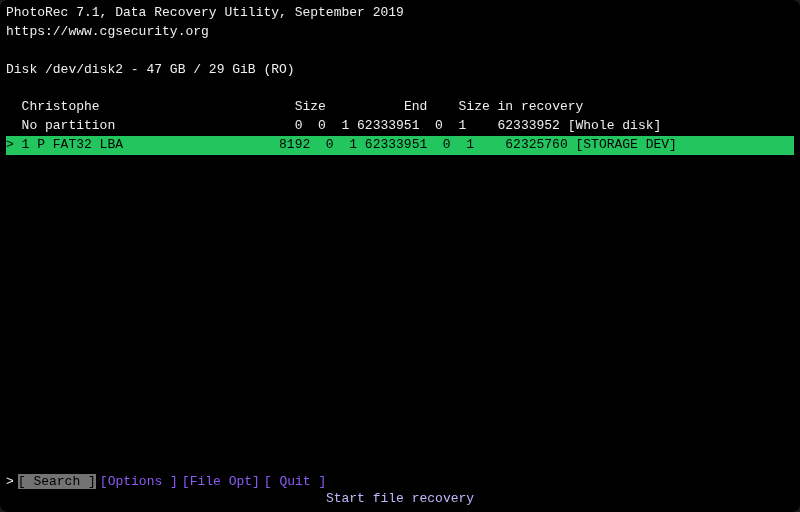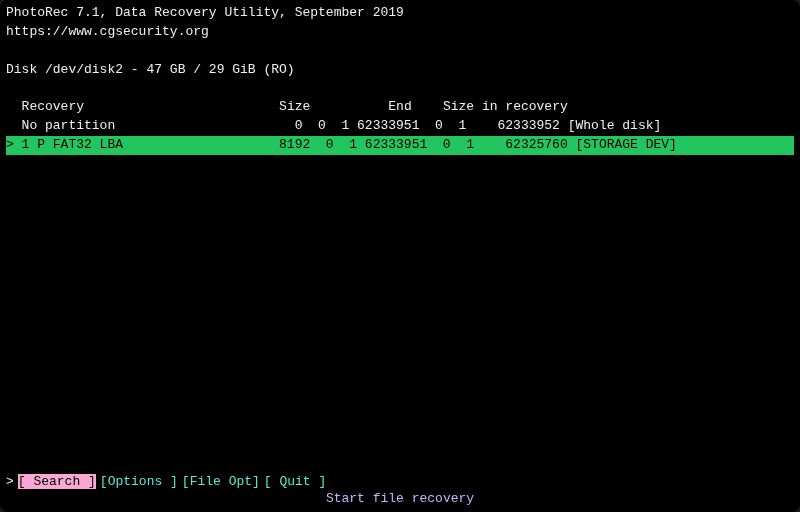--- a/index.html
+++ b/index.html
@@ -82,31 +82,31 @@
     }
 
     .menu-buttons {
       display: flex;
       gap: 4px;
       align-items: center;
       margin-bottom: 2px;
     }
 
     .menu-button {
-      color: #5eead4;
+      color: #8b5cf6;
       font-family: 'Courier New', Courier, monospace;
       font-size: 13px;
       background: none;
       border: none;
       cursor: pointer;
       padding: 0;
     }
 
     .menu-button.active {
-      background: #f9a8d4;
+      background: #737373;
       color: #000000;
       text-align: right;
     }
 
     .prompt-char {
       color: #f0f0f0;
       font-size: 13px;
       font-family: 'Courier New', Courier, monospace;
     }
 
@@ -124,21 +124,21 @@
 <div class="window">
 
 
   <div class="terminal">
     <div class="terminal-line">PhotoRec 7.1, Data Recovery Utility, September 2019</div>
     <div class="terminal-line">https://www.cgsecurity.org</div>
     <div class="terminal-line empty"></div>
     <div class="terminal-line">Disk /dev/disk2 - 47 GB / 29 GiB (RO)</div>
     <div class="terminal-line empty"></div>
 
-    <div class="terminal-line">  <span>Recovery</span>                         <span>Size</span>          <span>End</span>    <span>Size in recovery</span></div>
+    <div class="terminal-line">  <span>Christophe</span>                         <span>Size</span>          <span>End</span>    <span>Size in recovery</span></div>
 
     <div class="terminal-line">  No partition                       0  0  1 62333951  0  1    62333952 [Whole disk]</div>
 
     <div class="terminal-line" style="background:#22c55e; color:#000000;">&gt; 1 P FAT32 LBA                    8192  0  1 62333951  0  1    62325760 [STORAGE DEV]</div>
   </div>
 
   <div class="bottom-bar">
     <div class="menu-buttons">
       <span class="prompt-char">&gt;</span>
       <button class="menu-button active">[ Search ]</button>

